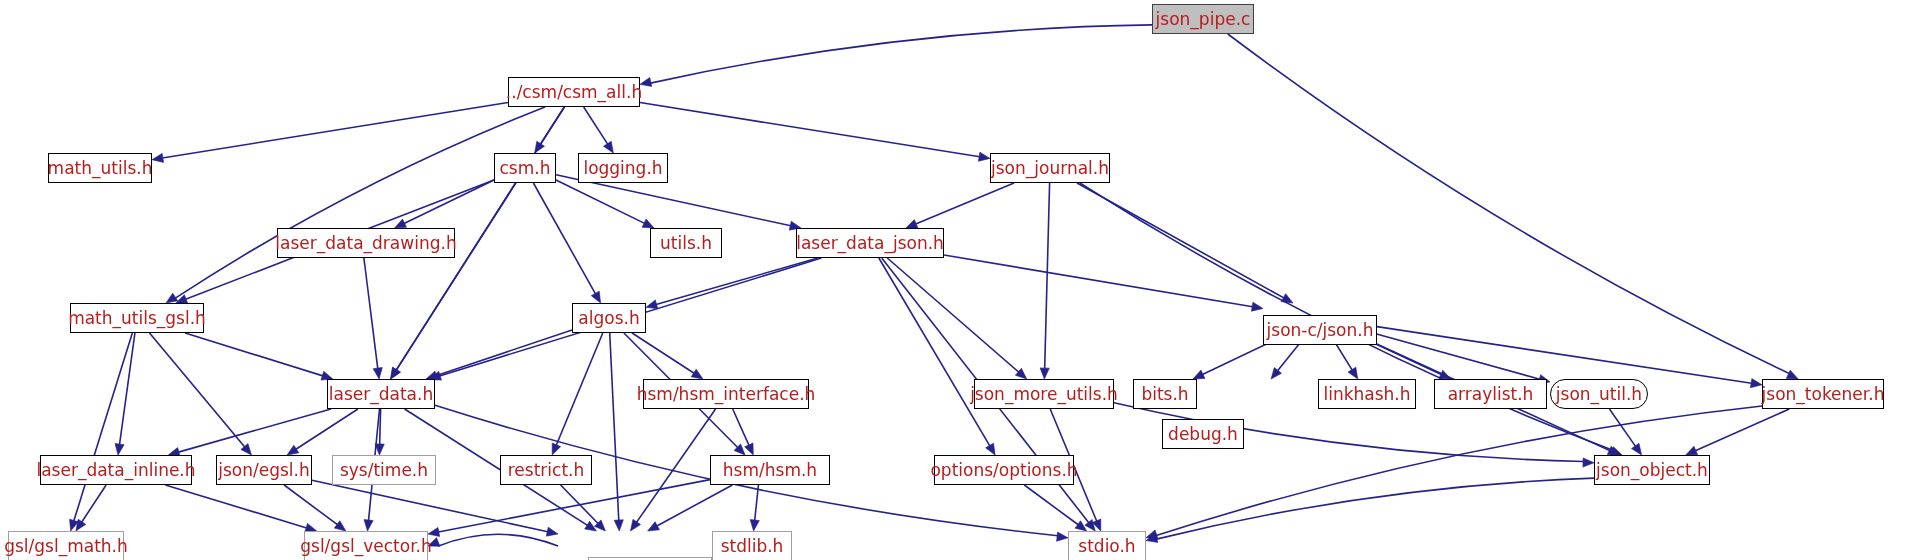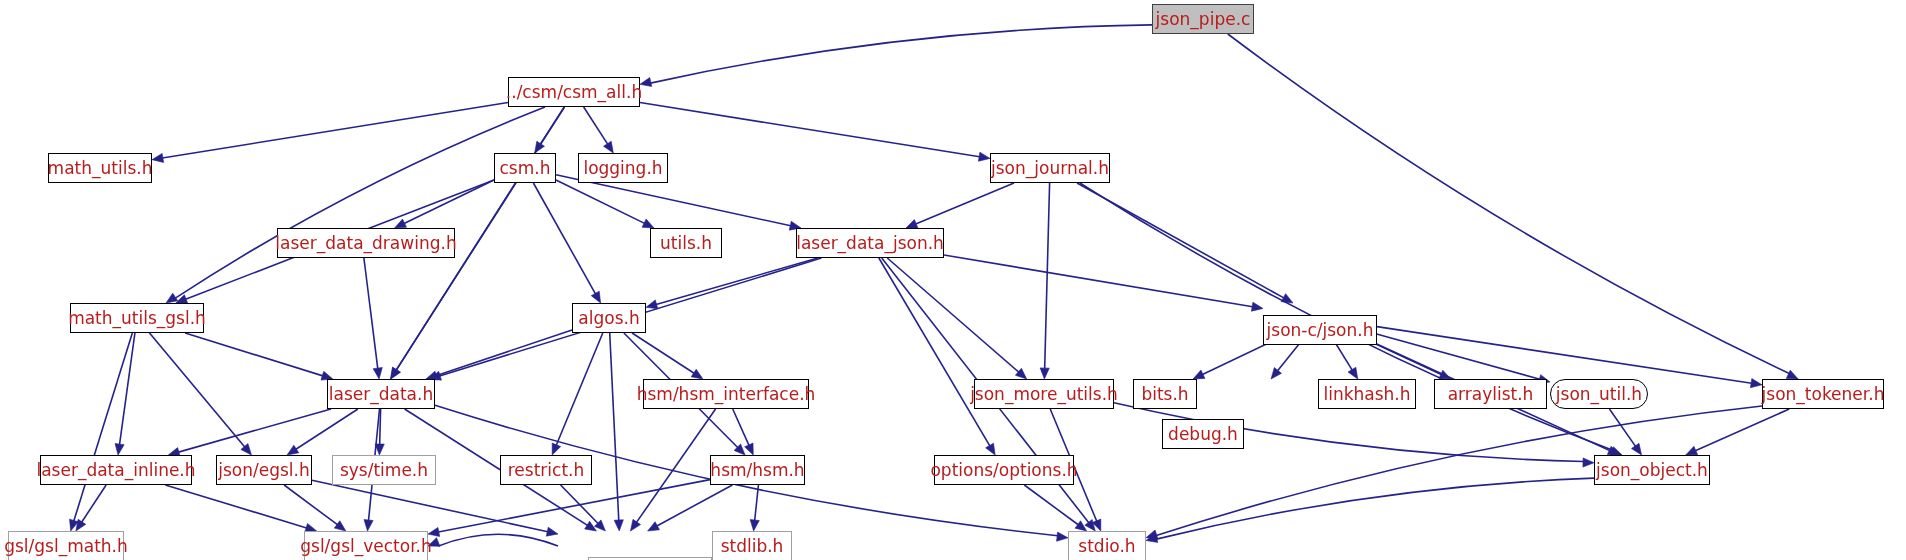--- a/index.html
+++ b/index.html
@@ -246,21 +246,21 @@
       </div>
       <div class="node" style="left: 216px; top: 455px; width: 96px;">
         <span class="lbl">json/egsl.h</span>
       </div>
       <div class="node sys" style="left: 332px; top: 455px; width: 104px;">
         <span class="lbl">sys/time.h</span>
       </div>
       <div class="node" style="left: 500px; top: 455px; width: 92px;">
         <span class="lbl">restrict.h</span>
       </div>
-      <div class="node" style="left: 710px; top: 455px; width: 95px; text-align: right;">
+      <div class="node" style="left: 710px; top: 455px; width: 120px; text-align: right;">
         <span class="lbl">hsm/hsm.h</span>
       </div>
       <div class="node" style="left: 934px; top: 455px; width: 140px;">
         <span class="lbl">options/options.h</span>
       </div>
       <div class="node" style="left: 1594px; top: 455px; width: 116px;">
         <span class="lbl">json_object.h</span>
       </div>
       <div class="node sys" style="left: 8px; top: 531px; width: 116px;">
         <span class="lbl">gsl/gsl_math.h</span>

